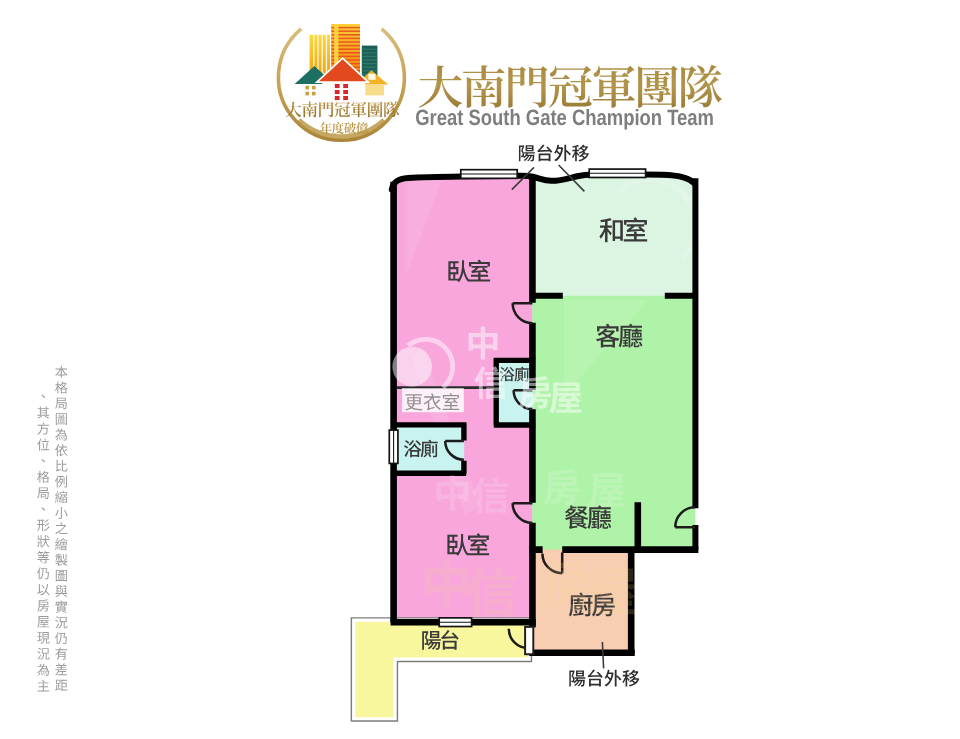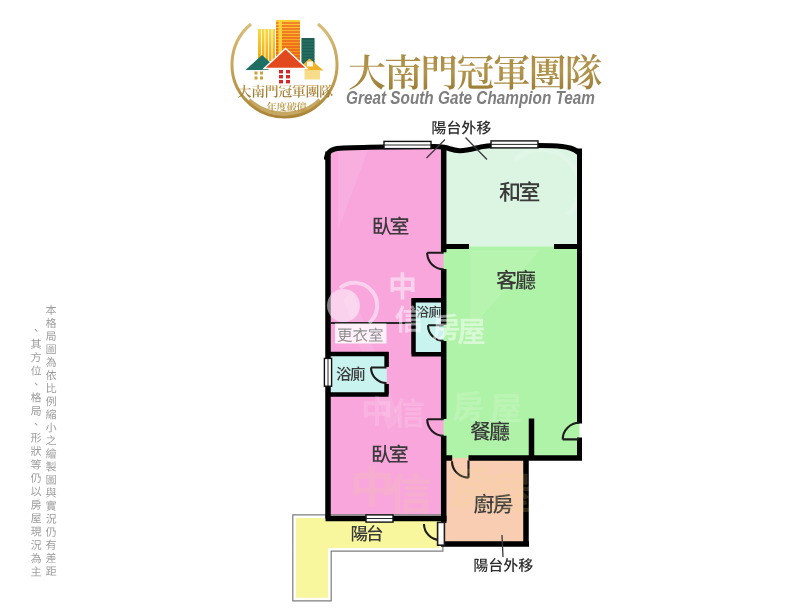--- a/index.html
+++ b/index.html
@@ -1,15 +1,15 @@
 <!DOCTYPE html>
 <html><head><meta charset="utf-8"><title>floorplan</title>
 <style>
 html,body{margin:0;padding:0;background:#ffffff;}
-#page{width:800px;height:616px;position:relative;font-family:"Liberation Sans",sans-serif;font-style:italic;}
+#page{width:800px;height:616px;position:relative;font-family:"Liberation Sans",sans-serif;}
 </style></head>
 <body>
 <div id="page">
 <svg width="800" height="616" viewBox="0 0 800 616">
 <defs>
 <linearGradient id="goldring" x1="0" y1="0" x2="0" y2="1">
 <stop offset="0" stop-color="#d9bd7a"></stop>
           <stop offset="0.5" stop-color="#c5a255"></stop>
           <stop offset="1" stop-color="#ab8438"></stop>
 </linearGradient>

